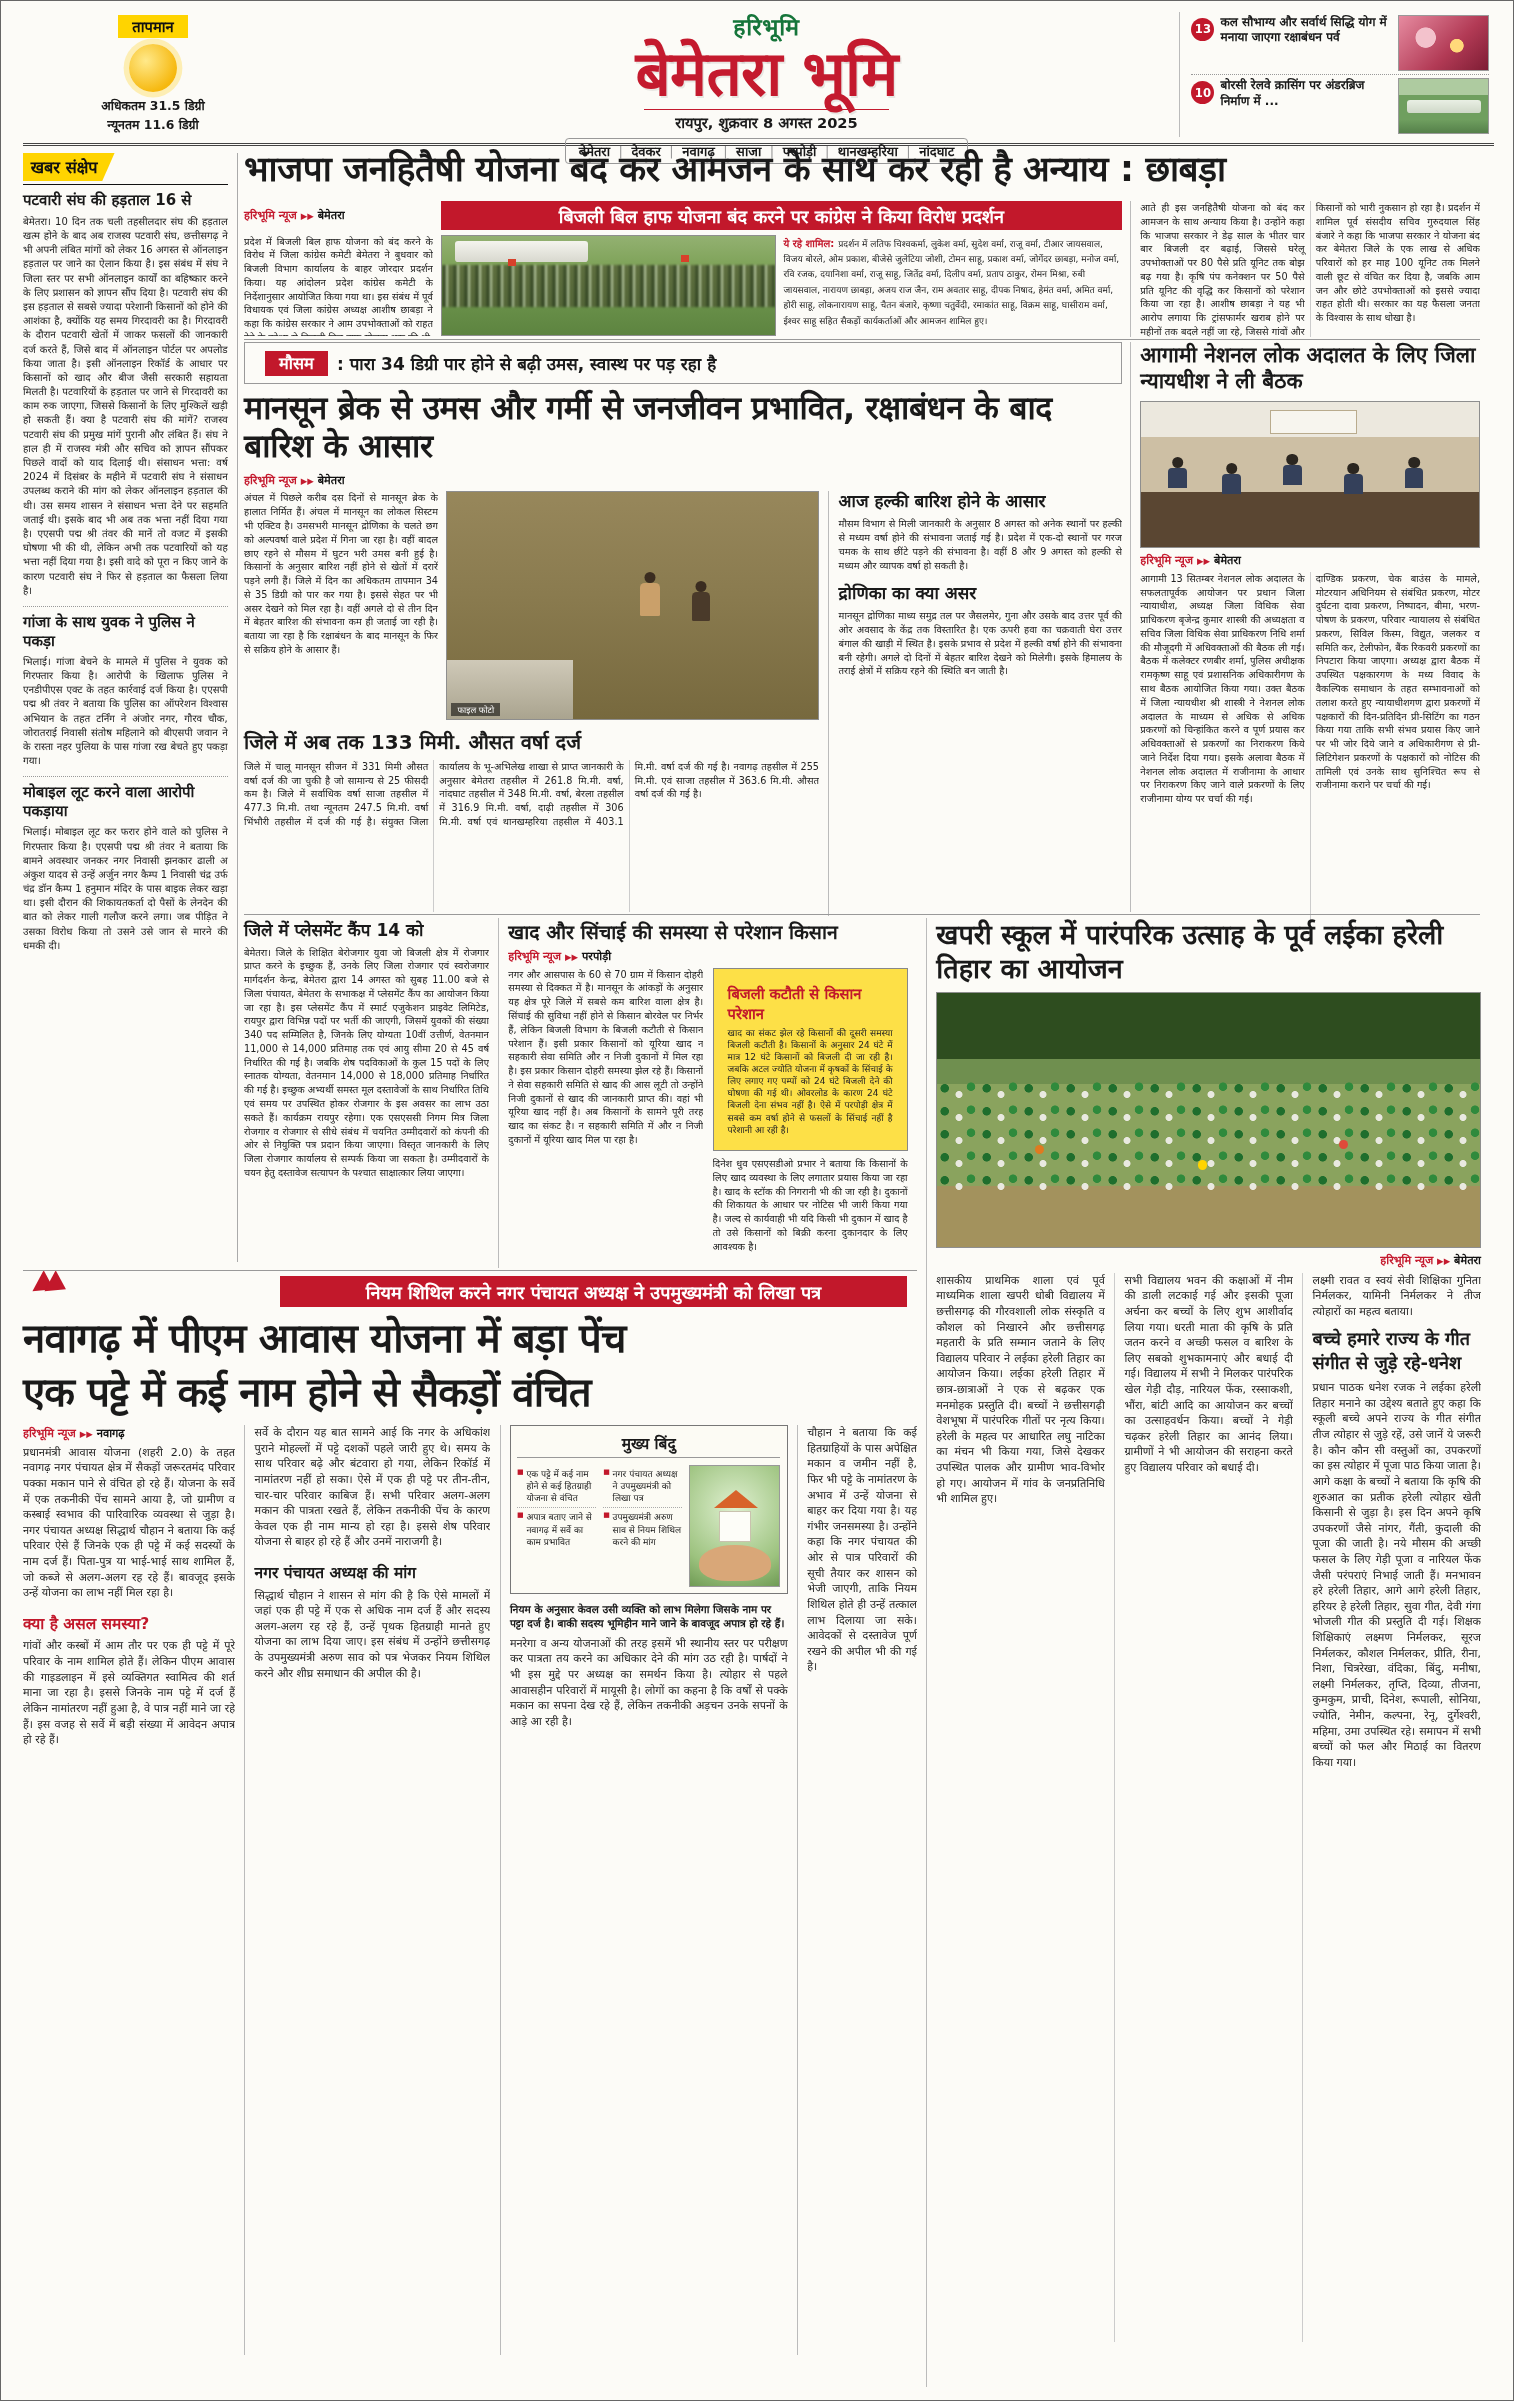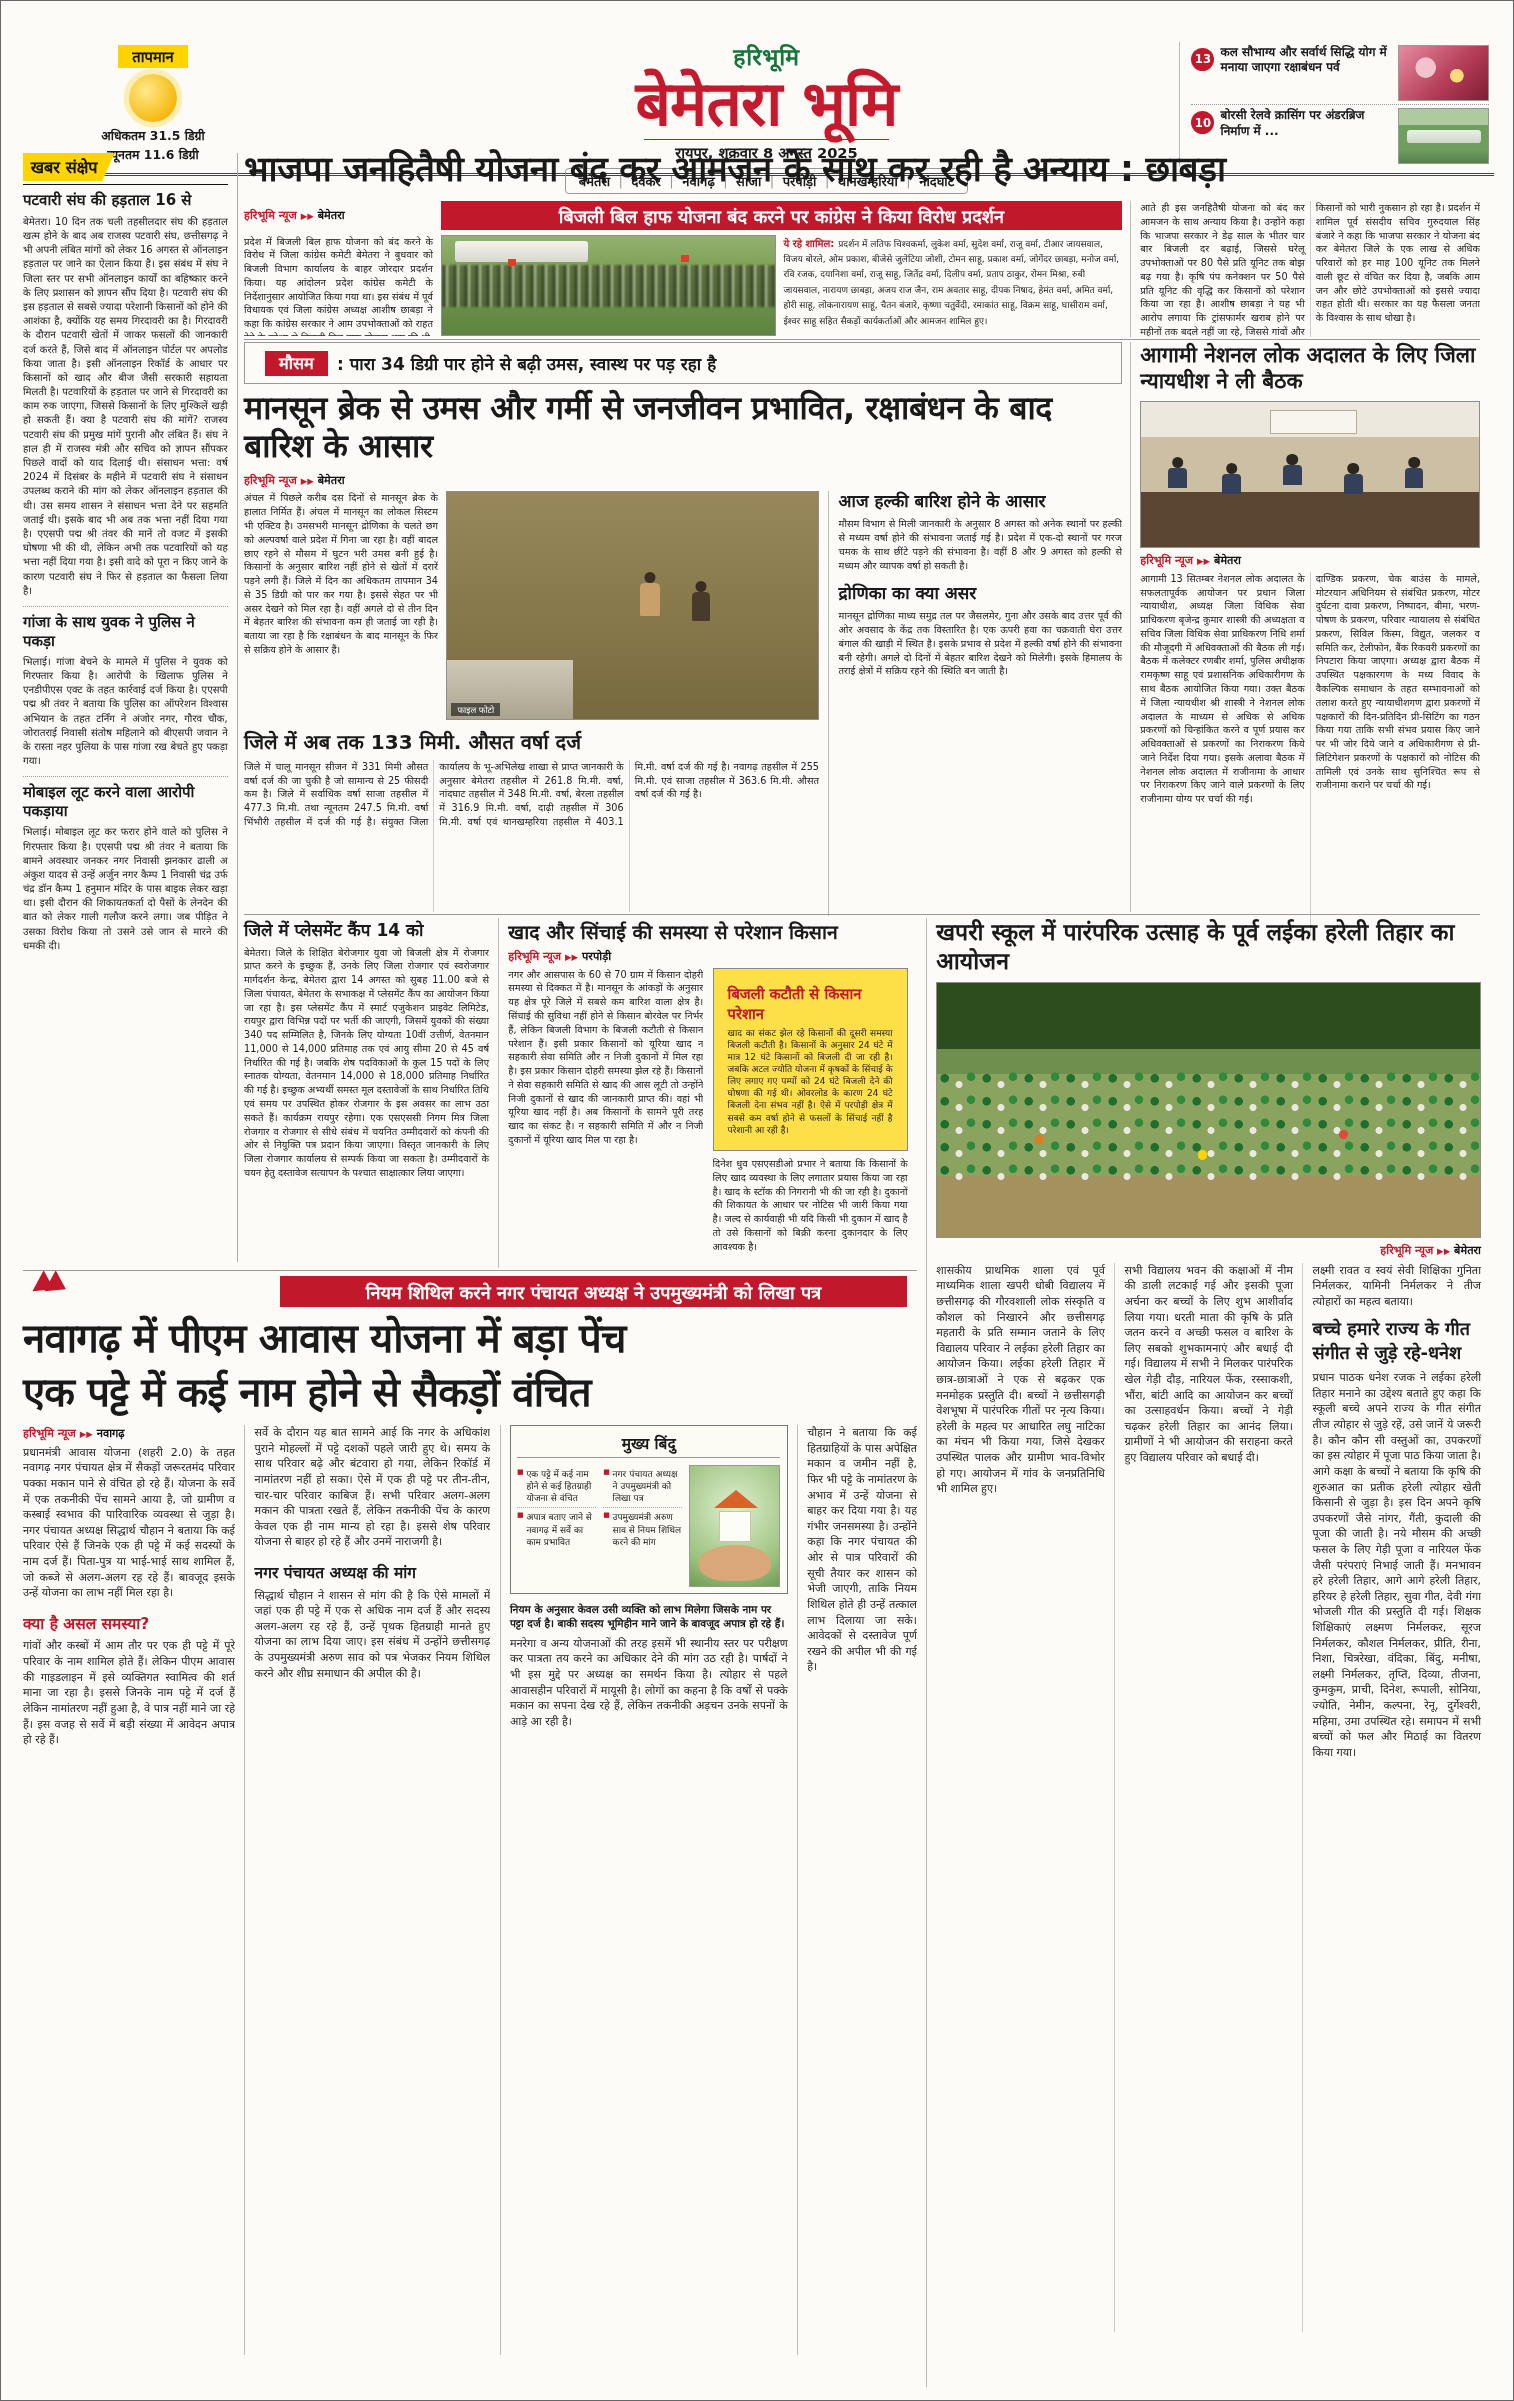--- a/index.html
+++ b/index.html
@@ -6,21 +6,21 @@
   html,body { background:#8a8a8a; }
   body { font-family:"DejaVu Sans", sans-serif; }
   .page { position:relative; width:1514px; height:2401px; margin:0 auto; background:#fcfbf7; color:#1a1a1a; overflow:hidden; border:0.8px solid #666; }
   .abs { position:absolute; }
   .body { font-size:11px; line-height:1.42; text-align:justify; color:#222; }
   .sm { font-size:9.7px; }
   .xs { font-size:9px; line-height:1.35; }
   .clip { overflow:hidden; }
 
   
-  #masthead { left:22px; top:6.2px; width:1471px; height:139px; border-bottom:3.1px double #444;margin-top:30px; }
+  #masthead { left:22px; top:6.2px; width:1471px; height:139px; border-bottom:3.1px double #444; }
   .temp-box { position:absolute; left:43px; top:7.7px; width:174px; text-align:center; }
   .temp-title { display:inline-block; background:#ffd400; color:#111; font-weight:bold; font-size:14.7px; padding:1.5px 14px; }
   .sun { width:48px; height:48px; margin:6.2px auto 4.6px; border-radius:50%;
          background:radial-gradient(circle at 35% 35%, #ffe98a, #f6b80e 72%);
          box-shadow:0 0 0 5.4px #fdeeb4; }
   .temp-line { font-size:12.4px; font-weight:bold; margin-top:2.3px; }
   .mast-center { position:absolute; left:418px; top:3.1px; width:651px; text-align:center; }
   .brand { font-size:23px; font-weight:bold; color:#15753a; letter-spacing:0.8px; }
   .paper-title { font-size:62px; font-weight:bold; color:#c41a2e; line-height:1.02; letter-spacing:-0.8px;
                  text-shadow:1.5px 1.5px 0 rgba(0,0,0,.08); }
@@ -111,21 +111,21 @@
   
   #placement { left:243px; top:917px; width:245px; height:350px; }
   .plc-hl { font-size:17px; font-weight:bold; margin-bottom:4.6px; }
   #farmers { left:497px; top:917px; width:418px; height:350px; border-left:0.8px solid #bbb; padding-left:9.3px; }
   .frm-hl { font-size:19.4px; font-weight:bold; margin-bottom:3.1px; }
   .frm-cols { display:flex; gap:9.3px; margin-top:4.6px; height:291px; }
   .frm-c { width:195px; }
   .pbox { border:0.8px solid #888; padding:14px; background:#fde047; }
   .pbox-hl { font-size:14.7px; font-weight:bold; color:#c2182b; margin-bottom:3.9px; }
   #hareli { left:925px; top:917px; width:555px; height:1469px; border-left:0.8px solid #bbb; padding-left:9.3px; }
-  .har-hl { font-size:23px; font-weight:bold; line-height:1.25; }
+  .har-hl { font-size:27px; font-weight:bold; line-height:1.25; }
   .photo-hareli { width:100%; height:256px; margin-top:6.2px;
       background:linear-gradient(180deg,#2e4d1f 0 26%, #6f8f4f 26% 36%, #8aa35e 36% 76%, #a3925d 76%); }
   .hk-band { position:absolute; left:0; right:0; top:34%; height:46%;
       background-image:radial-gradient(circle 5.4px at 7.7px 9.3px, #1f6e2d 0 3.9px, transparent 4.6px),
                        radial-gradient(circle 5.4px at 22px 15.5px, #e9e9e0 0 3.1px, transparent 3.9px),
                        radial-gradient(circle 5.4px at 34px 7.7px, #2f8a3c 0 3.9px, transparent 4.6px);
       background-size:42px 23px; filter:blur(0.3px); }
   .dot { position:absolute; width:9.3px; height:9.3px; border-radius:50%; }
   .har-byline { text-align:right; margin:3.9px 0 6.2px; }
   .har-cols { display:flex; gap:9.3px; height:1069px; }

